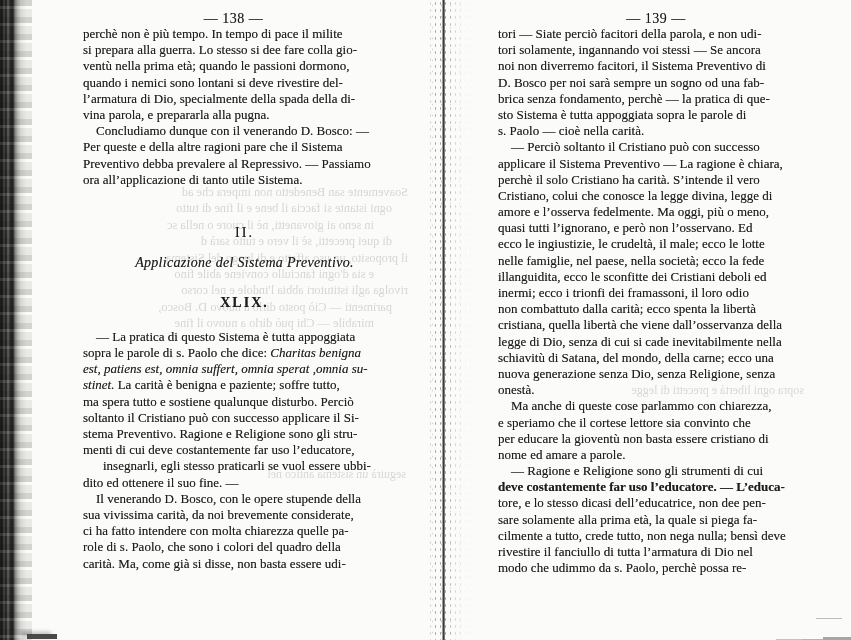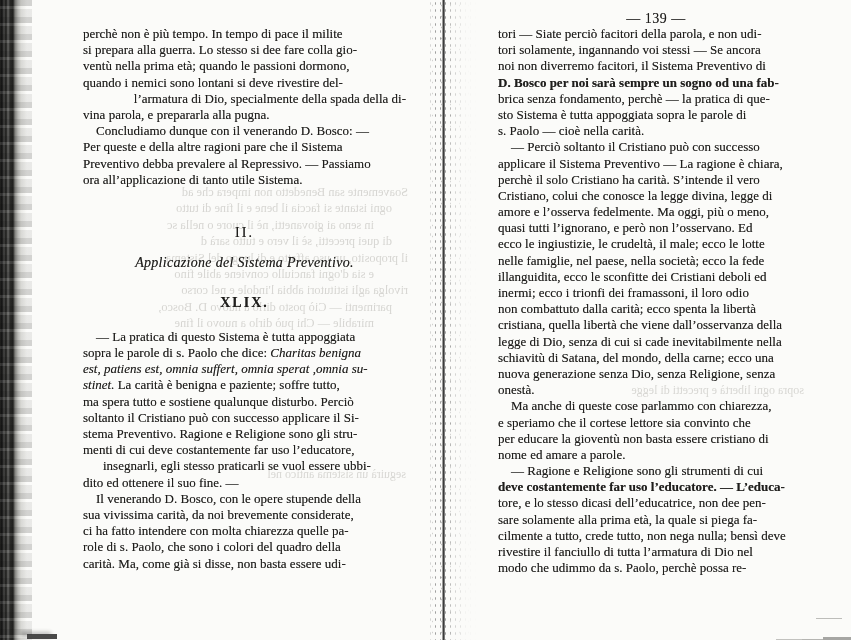--- a/index.html
+++ b/index.html
@@ -70,38 +70,39 @@
 </style>
 </head>
 <body>
 
 <div class="scan">
 
   <div class="spine-band"></div>
   <div class="spine-blob"></div>
 
   <section class="page p138">
+    <div class="page-header">— 138 —</div>
     <div class="ghost">
         <div class="gline">Soavemente san Benedetto non impera che ad</div>
         <div class="gline">ogni istante si faccia il bene e il fine di tutto</div>
         <div class="gline">in seno ai giovanetti, nè il cuore o nella sc</div>
         <div class="gline">di quei precetti, sè il vero e tutto sarà d</div>
         <div class="gline">il proposito, un uso affatto e di luogo del Sistema</div>
         <div class="gline">e sia d'ogni fanciullo conviene abile fino</div>
         <div class="gline">rivolga agli istitutori abbia l'indole e nel corso</div>
         <div class="gline">parimenti — Ciò posto dirlo a nuovo D. Bosco,</div>
         <div class="gline">mirabile — Chi può dirlo a nuovo il fine</div>
       </div>
     <div class="ghost-frag f138">seguirà un sistema antico nel</div>
     <div class="page-body">
         <div class="tline j" style="word-spacing: 0px;"><span class="rm">perchè non è più tempo. In tempo di pace il milite</span></div>
         <div class="tline j" style="word-spacing: 0px;"><span class="rm">si prepara alla guerra. Lo stesso si dee fare colla gio-</span></div>
         <div class="tline j" style="word-spacing: 0px;"><span class="rm">ventù nella prima età; quando le passioni dormono,</span></div>
         <div class="tline j" style="word-spacing: 0px;"><span class="rm">quando i nemici sono lontani si deve rivestire del-</span></div>
-        <div class="tline j" style="word-spacing: 0px; text-align: right;"><span class="rm">l’armatura di Dio, specialmente della spada della di-</span></div>
+        <div class="tline j" style="word-spacing: 0px;"><span class="rm">l’armatura di Dio, specialmente della spada della di-</span></div>
         <div class="tline end"><span class="rm">vina parola, e prepararla alla pugna.</span></div>
         <div class="tline j ind" style="word-spacing: 0px;"><span class="rm">Concludiamo dunque con il venerando D. Bosco: —</span></div>
         <div class="tline j" style="word-spacing: 0px;"><span class="rm">Per queste e della altre ragioni pare che il Sistema</span></div>
         <div class="tline j" style="word-spacing: 0px;"><span class="rm">Preventivo debba prevalere al Repressivo. — Passiamo</span></div>
         <div class="tline end"><span class="rm">ora all’applicazione di tanto utile Sistema.</span></div>
         <div class="hline h-num mt-h1">II.</div>
         <div class="hline h-title mt-h2">Applicazione del Sistema Preventivo.</div>
         <div class="hline h-num strong mt-h3">XLIX.</div>
         <div class="tline j ind mt-body" style="word-spacing: 0px;"><span class="rm">— La pratica di questo Sistema è tutta appoggiata</span></div>
         <div class="tline j" style="word-spacing: 0px;"><span class="rm">sopra le parole di s. Paolo che dice: </span><span class="it">Charitas benigna</span></div>
@@ -123,21 +124,21 @@
 
   <div class="gutter"></div>
 
   <section class="page p139">
     <div class="page-header">— 139 —</div>
     <div class="ghost-frag f139">sopra ogni libertà e precetti di legge</div>
     <div class="page-body">
         <div class="tline j" style="word-spacing: 0px;"><span class="rm">tori — Siate perciò facitori della parola, e non udi-</span></div>
         <div class="tline j" style="word-spacing: 0px;"><span class="rm">tori solamente, ingannando voi stessi — Se ancora</span></div>
         <div class="tline j" style="word-spacing: 0px;"><span class="rm">noi non diverremo facitori, il Sistema Preventivo di</span></div>
-        <div class="tline j" style="word-spacing: 0px; font-weight: bold;"><span class="rm">D. Bosco per noi sarà sempre un sogno od una fab-</span></div>
+        <div class="tline j" style="word-spacing: 0px;"><span class="rm">D. Bosco per noi sarà sempre un sogno od una fab-</span></div>
         <div class="tline j" style="word-spacing: 0px;"><span class="rm">brica senza fondamento, perchè — la pratica di que-</span></div>
         <div class="tline j" style="word-spacing: 0px;"><span class="rm">sto Sistema è tutta appoggiata sopra le parole di</span></div>
         <div class="tline end"><span class="rm">s. Paolo — cioè nella carità.</span></div>
         <div class="tline j ind" style="word-spacing: 0px;"><span class="rm">— Perciò soltanto il Cristiano può con successo</span></div>
         <div class="tline j" style="word-spacing: 0px;"><span class="rm">applicare il Sistema Preventivo — La ragione è chiara,</span></div>
         <div class="tline j" style="word-spacing: 0px;"><span class="rm">perchè il solo Cristiano ha carità. S’intende il vero</span></div>
         <div class="tline j" style="word-spacing: 0px;"><span class="rm">Cristiano, colui che conosce la legge divina, legge di</span></div>
         <div class="tline j" style="word-spacing: 0px;"><span class="rm">amore e l’osserva fedelmente. Ma oggi, più o meno,</span></div>
         <div class="tline j" style="word-spacing: 0px;"><span class="rm">quasi tutti l’ignorano, e però non l’osservano. Ed</span></div>
         <div class="tline j" style="word-spacing: 0px;"><span class="rm">ecco le ingiustizie, le crudeltà, il male; ecco le lotte</span></div>

